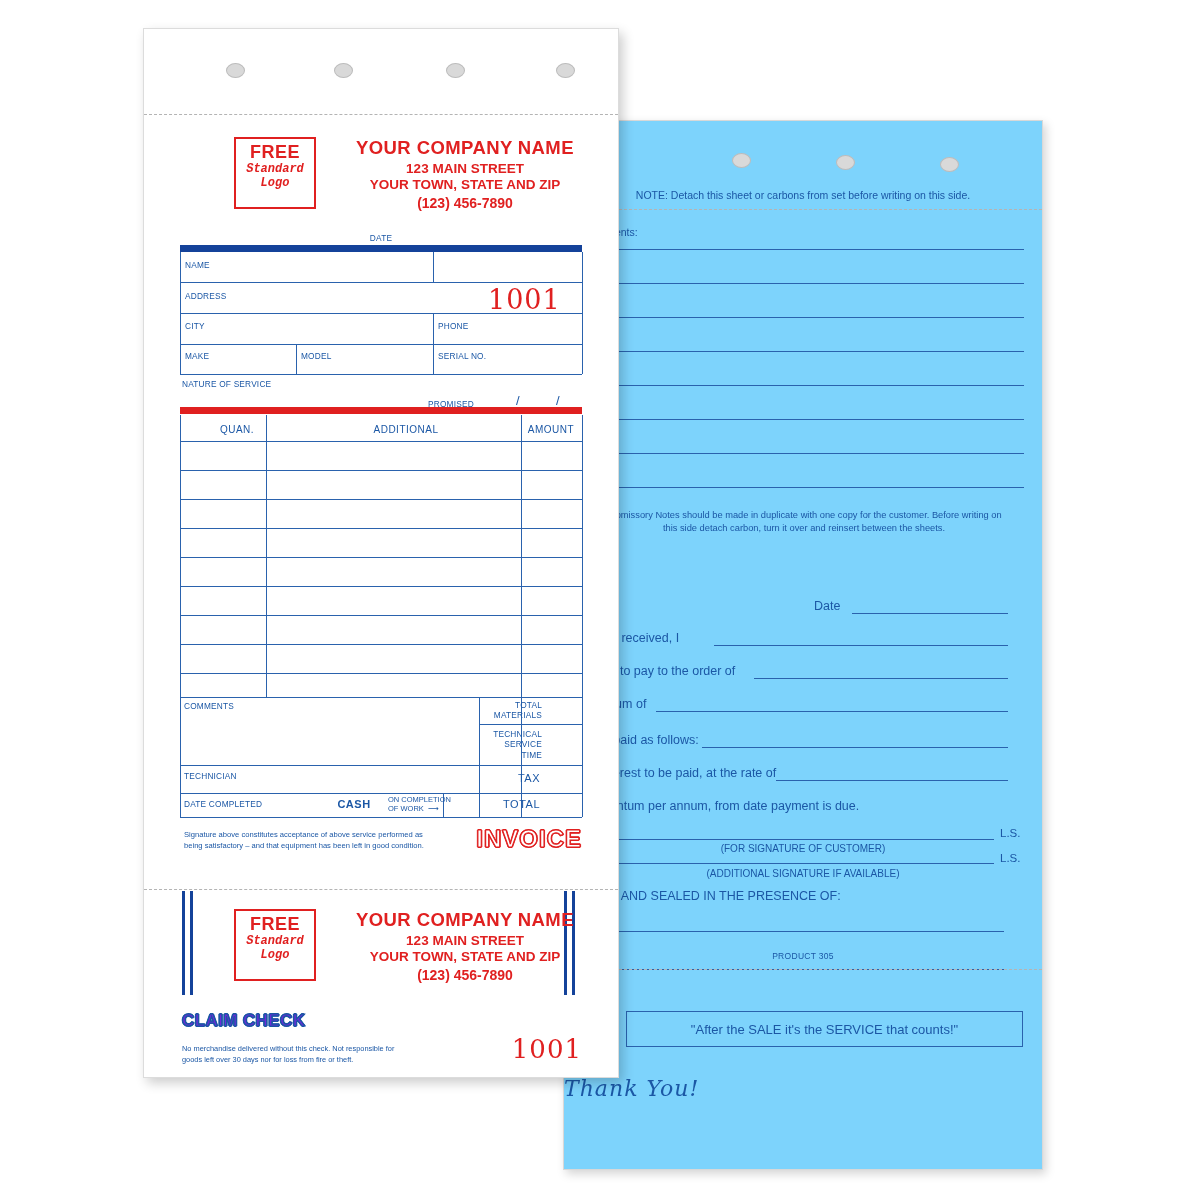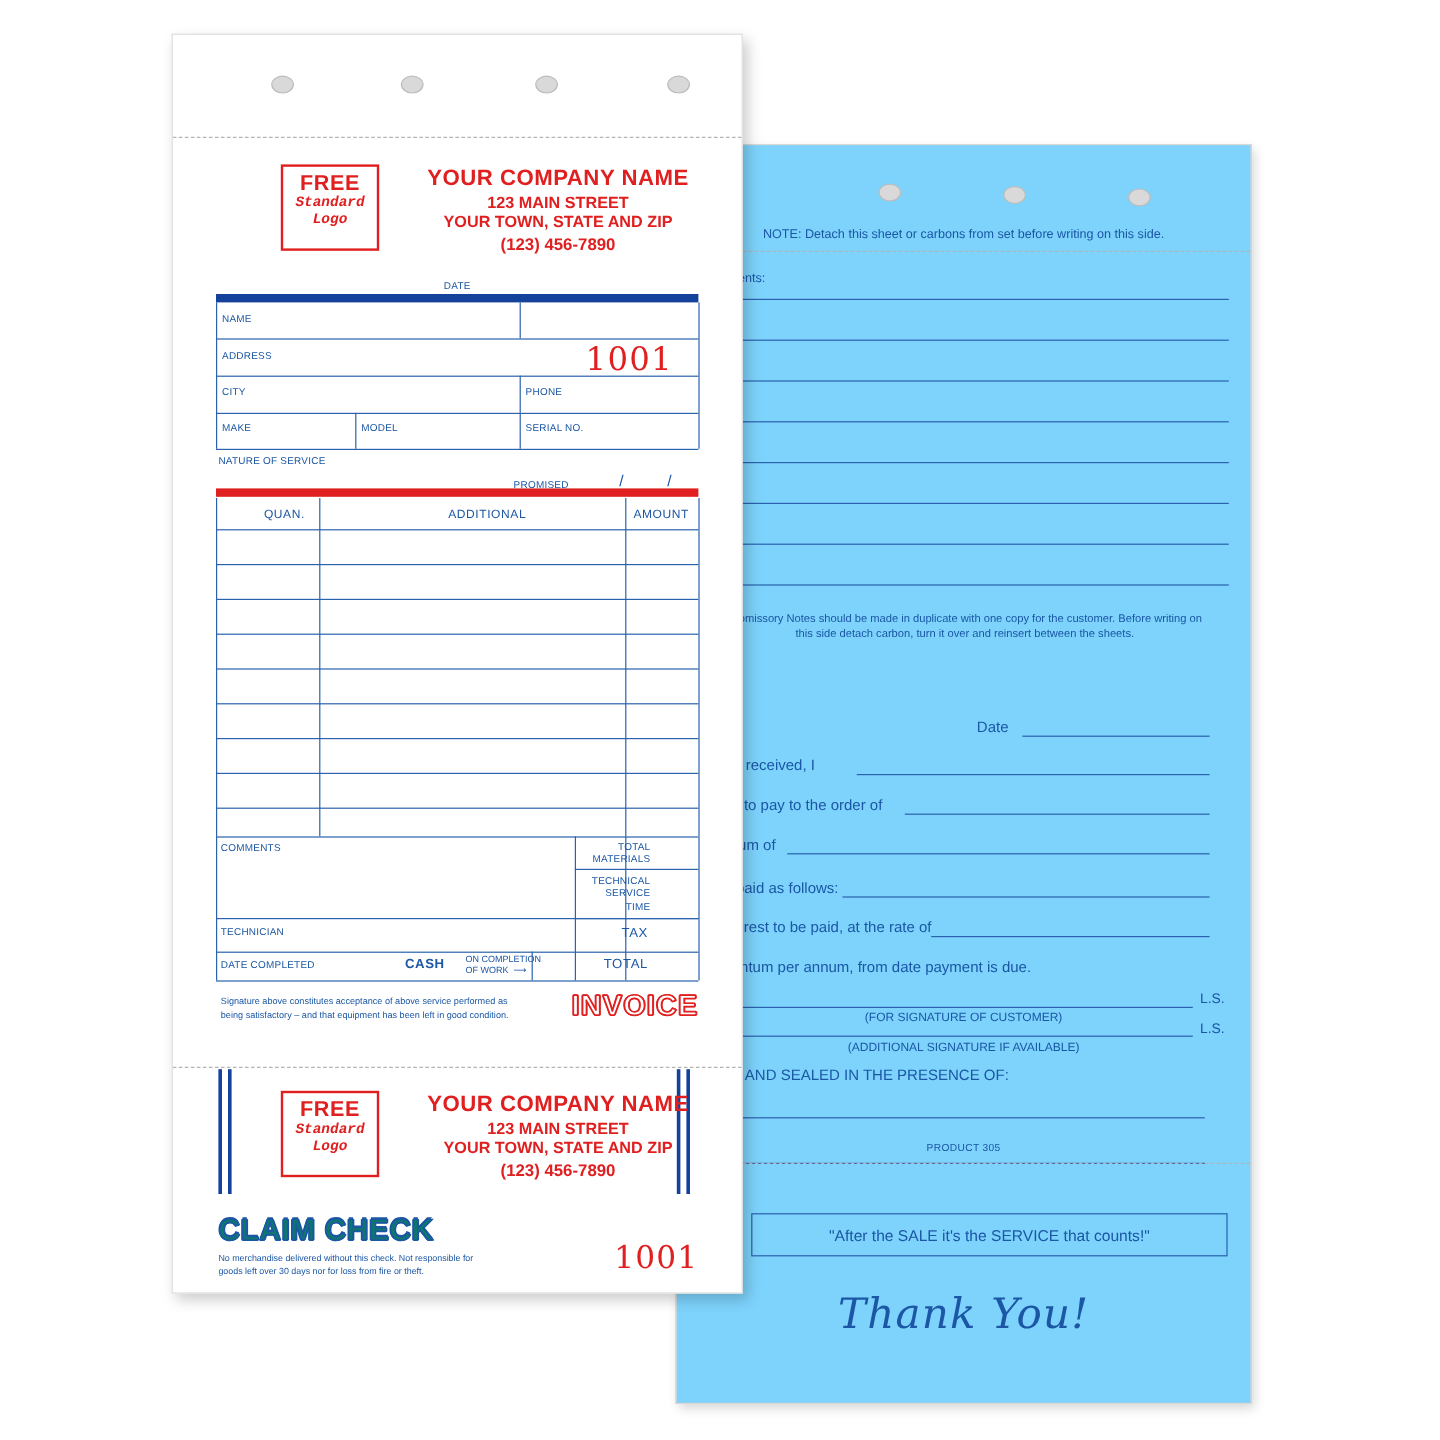--- a/index.html
+++ b/index.html
@@ -110,25 +110,24 @@
     border: 1.3px solid #2a62ad;
     display: flex;
     align-items: center;
     justify-content: center;
     font-size: 13px;
     color: #1b57a5;
   }
   .bk-thanks {
     position: absolute;
     width: 100%;
-    text-align: center;
     top: 1080px;
     font-family: "DejaVu Serif", serif;
     font-style: italic;
-    font-size: 35px;
+    font-size: 22px;
     color: #1b57a5;
     letter-spacing: 1px;
   }
 
   
   .front-sheet {
     position: absolute;
     left: 143px;
     top: 28px;
     width: 474px;
@@ -263,24 +262,24 @@
   .cc-co {
     position: absolute;
     left: 176px; top: 880px;
     width: 290px;
     text-align: center;
     color: #e02020;
   }
   .cc-title {
     position: absolute;
     left: 38px; top: 982px;
-    font-size: 25px;
+    font-size: 17px;
     font-weight: bold;
     letter-spacing: 0.4px;
-    color: #0f766e;
+    color: #6d28d9;
     -webkit-text-stroke: 1.1px #1b57a5;
     text-shadow:
       -1px 0 #1b57a5, 1px 0 #1b57a5, 0 -1px #1b57a5, 0 1px #1b57a5;
   }
   .cc-fine {
     position: absolute;
     left: 38px; top: 1015px;
     width: 220px;
     font-size: 7.4px;
     line-height: 1.42;

